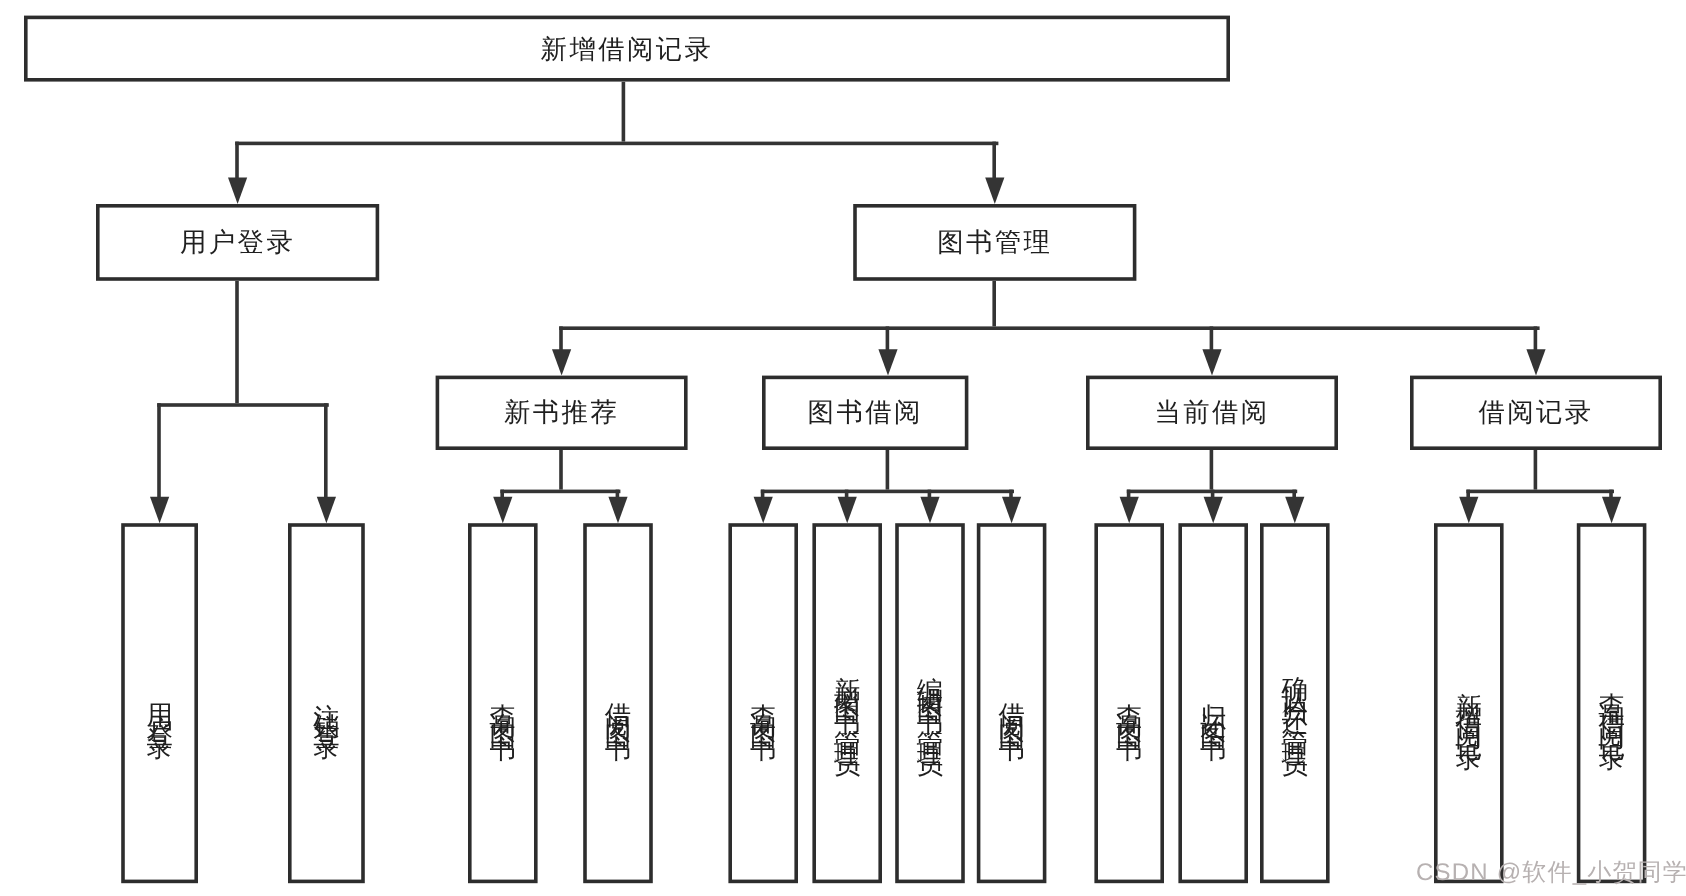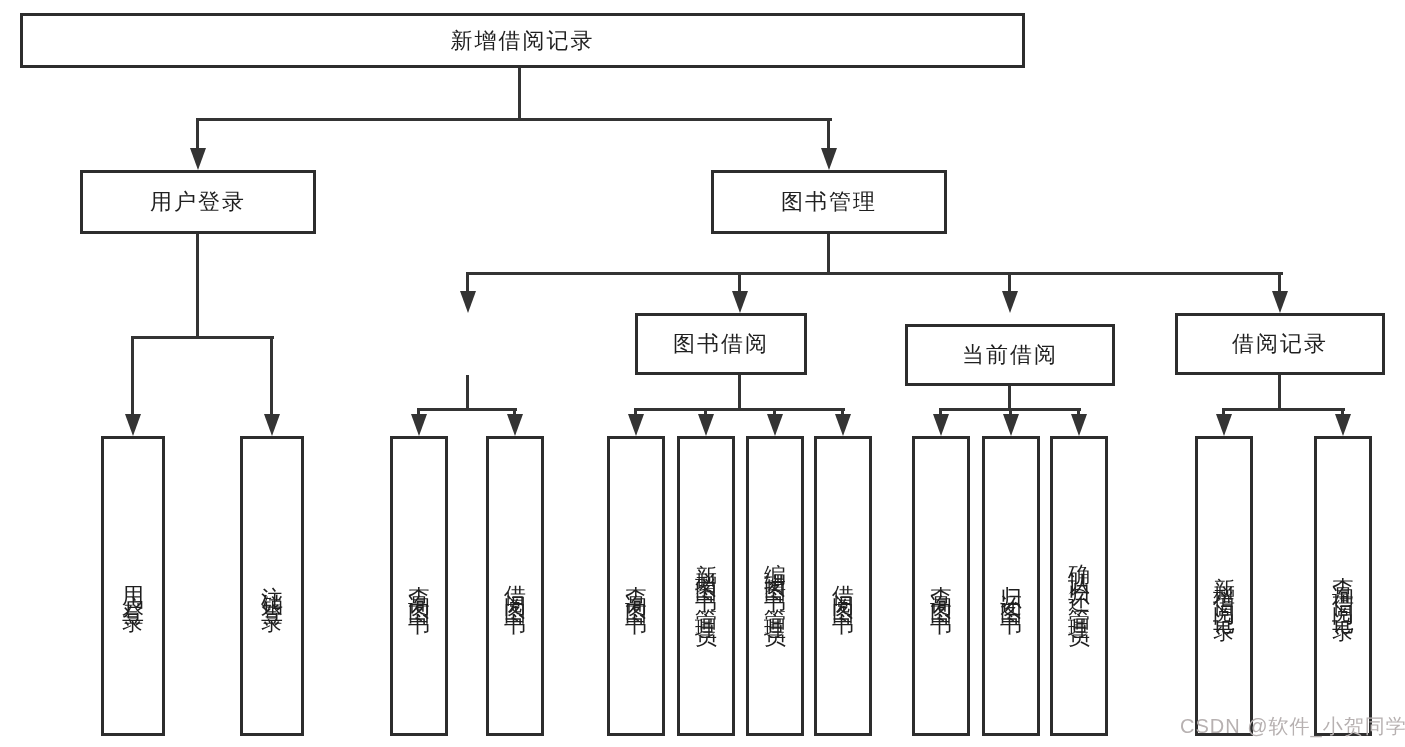--- a/index.html
+++ b/index.html
@@ -98,24 +98,27 @@
   <div class="line" style="left:466px;top:272px;width:817px;height:3px"></div>
   <div class="line" style="left:466px;top:272px;width:3px;height:21px"></div>
   <div class="head" style="left:460px;top:291px"></div>
   <div class="line" style="left:738px;top:272px;width:3px;height:21px"></div>
   <div class="head" style="left:732px;top:291px"></div>
   <div class="line" style="left:1008px;top:272px;width:3px;height:21px"></div>
   <div class="head" style="left:1002px;top:291px"></div>
   <div class="line" style="left:1278px;top:272px;width:3px;height:21px"></div>
   <div class="head" style="left:1272px;top:291px"></div>
 
+  <div class="box hbox" style="left:363px;top:313px;width:210px;height:62px">
+    <span>新书推荐</span>
+  </div>
   <div class="box hbox" style="left:635px;top:313px;width:172px;height:62px">
     <span>图书借阅</span>
   </div>
-  <div class="box hbox" style="left:905px;top:324px;width:210px;height:62px">
+  <div class="box hbox" style="left:905px;top:313px;width:210px;height:62px">
     <span>当前借阅</span>
   </div>
   <div class="box hbox" style="left:1175px;top:313px;width:210px;height:62px">
     <span>借阅记录</span>
   </div>
 
   <div class="line" style="left:466px;top:375px;width:3px;height:33px"></div>
   <div class="line" style="left:417px;top:408px;width:100px;height:3px"></div>
   <div class="line" style="left:417px;top:408px;width:3px;height:10px"></div>
   <div class="head" style="left:411px;top:414px"></div>

